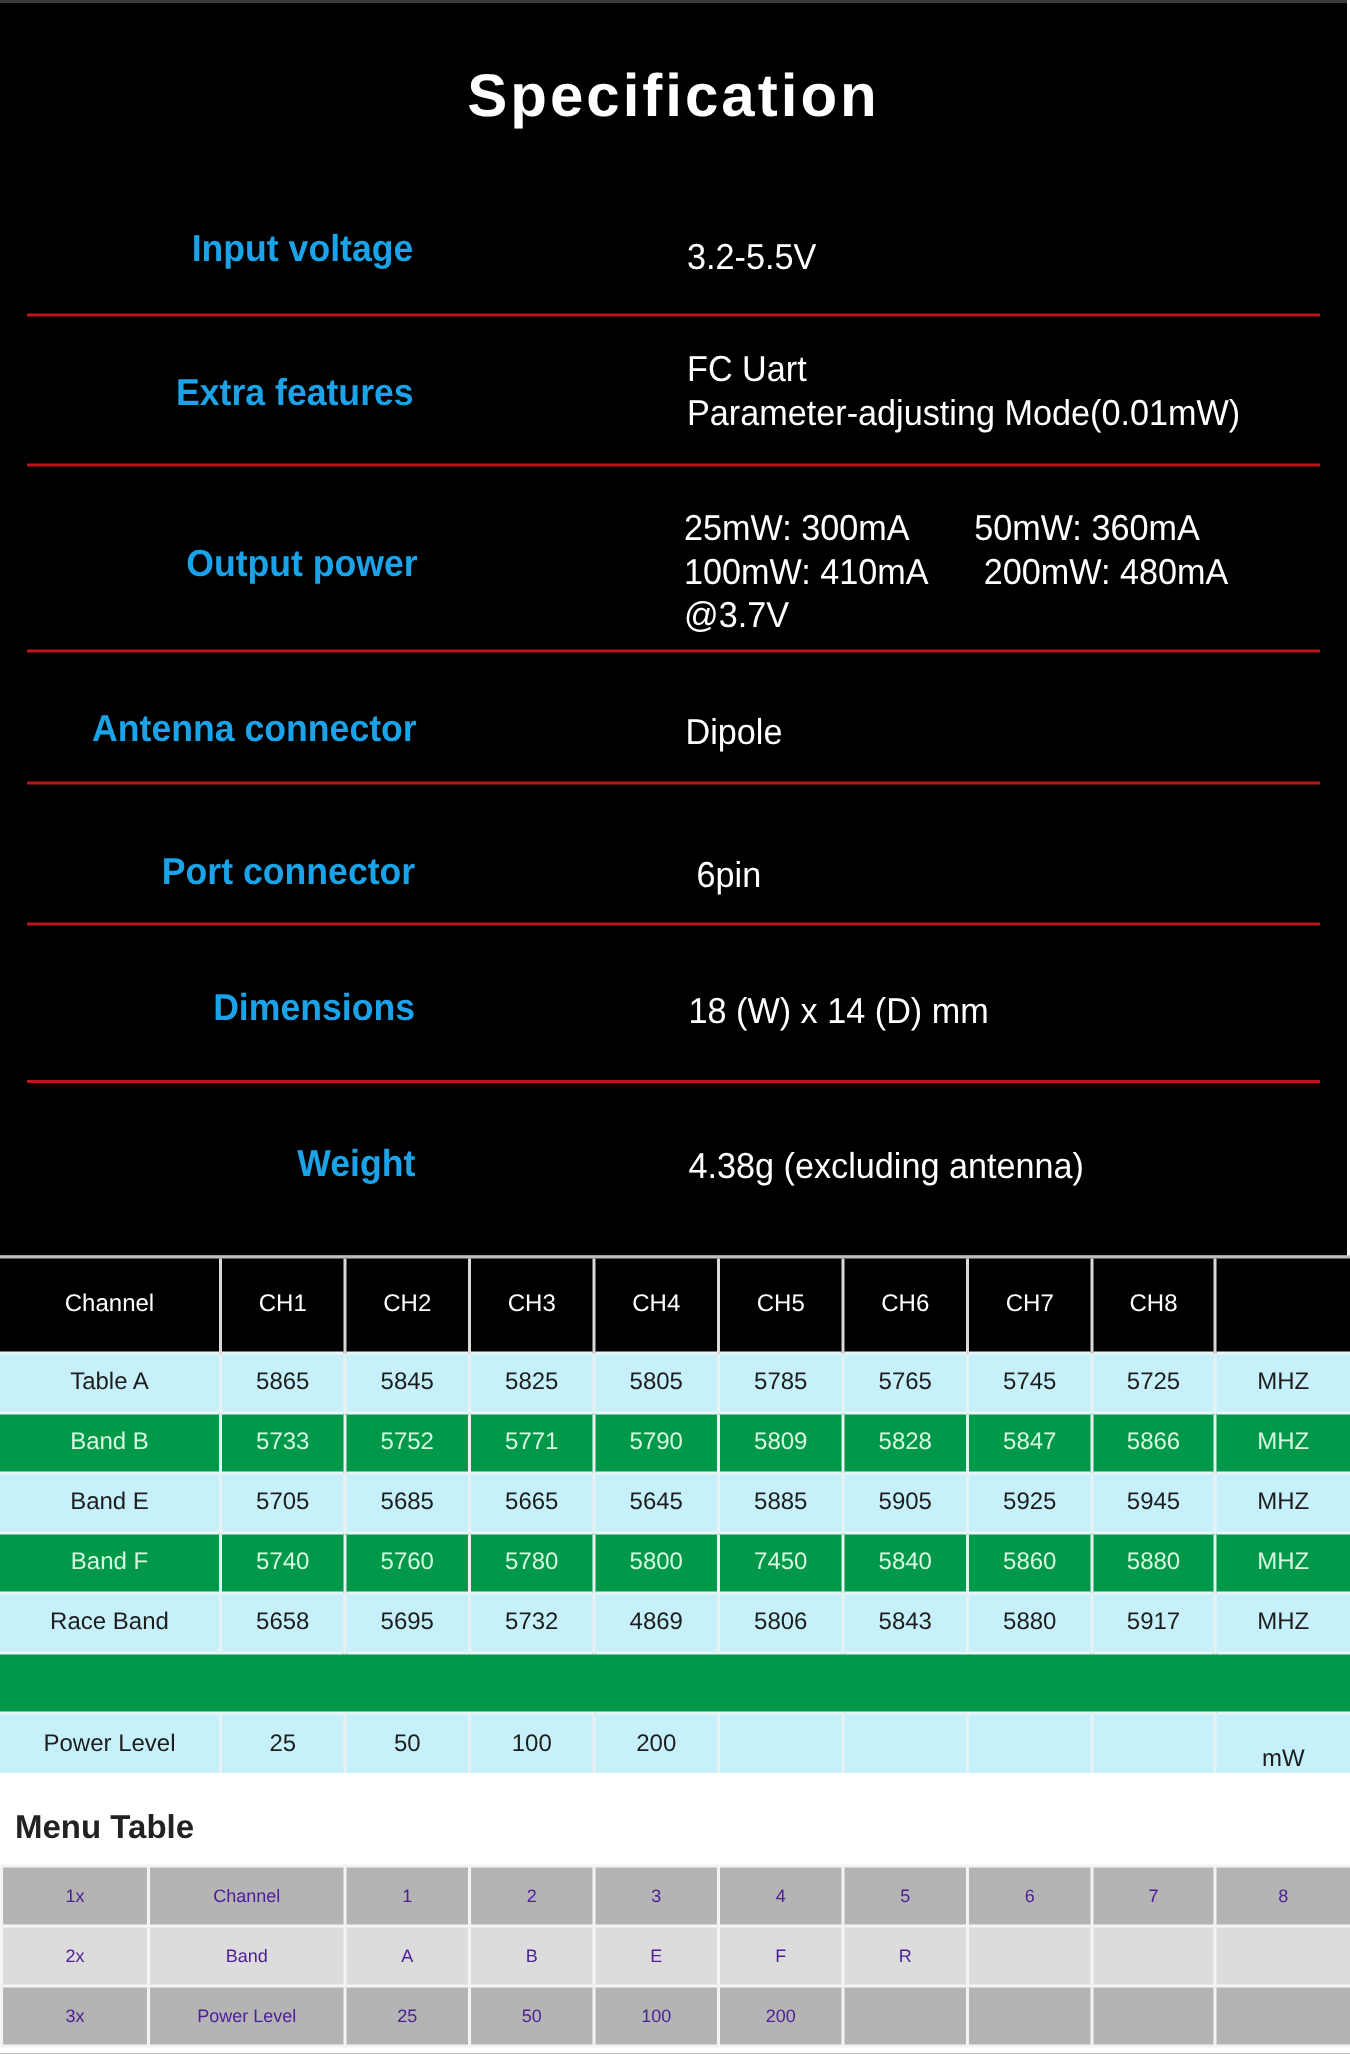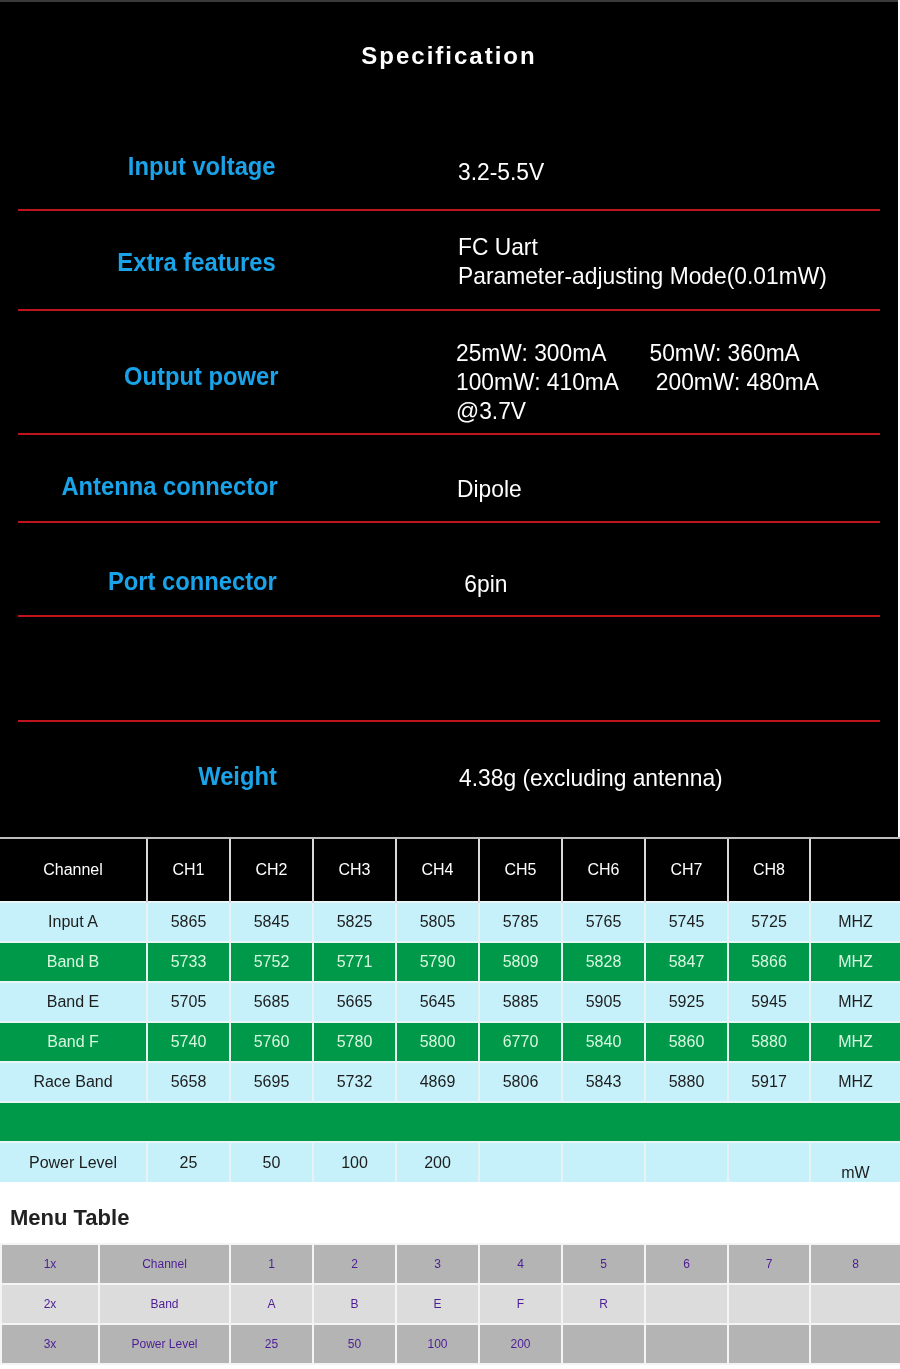--- a/index.html
+++ b/index.html
@@ -6,21 +6,21 @@
   html, body { width: 900px; height: 1369px; background: #ffffff; overflow: hidden; }
   body { font-family: "Liberation Sans", sans-serif; position: relative; }
 
   
   .spec {
     position: absolute; left: 0; top: 0; width: 898px; height: 837px;
     background: #000000; border-top: 2px solid #3a3a3a;
   }
   .spec-title {
     position: absolute; left: 0; width: 898px; top: 40px; text-align: center;
-    color: #ffffff; font-weight: bold; font-size: 24px; letter-spacing: 2px;
+    color: #ffffff; font-weight: bold; font-size: 40px; letter-spacing: 2px;
   }
   .spec-row { position: absolute; left: 0; width: 898px; }
   .spec-label {
     position: absolute; right: 622px; color: #1aa3e8; font-weight: bold; font-size: 25px;
     white-space: nowrap; transform: scaleX(0.95); transform-origin: right center;
   }
   .spec-value {
     position: absolute; left: 458px; color: #ffffff; font-size: 24px; line-height: 29px;
     white-space: pre; transform: scaleX(0.95); transform-origin: left center;
   }
@@ -92,20 +92,24 @@
     <div class="spec-value" style="top:2px;left:457px">Dipole</div>
   </div>
   <div class="spec-divider" style="top:519px"></div>
 
   <div class="spec-row" style="top:565px;height:40px">
     <div class="spec-label" style="top:0px;right:621px">Port connector</div>
     <div class="spec-value" style="top:2px;left:458px"> 6pin</div>
   </div>
   <div class="spec-divider" style="top:613px"></div>
 
+  <div class="spec-row" style="top:656px;height:40px">
+    <div class="spec-label" style="top:0px;right:621px">Dimensions</div>
+    <div class="spec-value" style="top:2px;left:459px">18 (W) x 14 (D) mm</div>
+  </div>
   <div class="spec-divider" style="top:718px"></div>
 
   <div class="spec-row" style="top:760px;height:40px">
     <div class="spec-label" style="top:0px;right:621px">Weight</div>
     <div class="spec-value" style="top:1px;left:459px">4.38g (excluding antenna)</div>
   </div>
 </div>
 
 <table class="freq">
   <colgroup>
@@ -127,21 +131,21 @@
     <td>CH2</td>
     <td>CH3</td>
     <td>CH4</td>
     <td>CH5</td>
     <td>CH6</td>
     <td>CH7</td>
     <td>CH8</td>
     <td></td>
   </tr>
   <tr class="light">
-    <td>Input A</td>
+    <td>Table A</td>
     <td>5865</td>
     <td>5845</td>
     <td>5825</td>
     <td>5805</td>
     <td>5785</td>
     <td>5765</td>
     <td>5745</td>
     <td>5725</td>
     <td>MHZ</td>
   </tr>
@@ -168,21 +172,21 @@
     <td>5925</td>
     <td>5945</td>
     <td>MHZ</td>
   </tr>
   <tr class="green">
     <td>Band F</td>
     <td>5740</td>
     <td>5760</td>
     <td>5780</td>
     <td>5800</td>
-    <td>6770</td>
+    <td>7450</td>
     <td>5840</td>
     <td>5860</td>
     <td>5880</td>
     <td>MHZ</td>
   </tr>
   <tr class="light">
     <td>Race Band</td>
     <td>5658</td>
     <td>5695</td>
     <td>5732</td>

